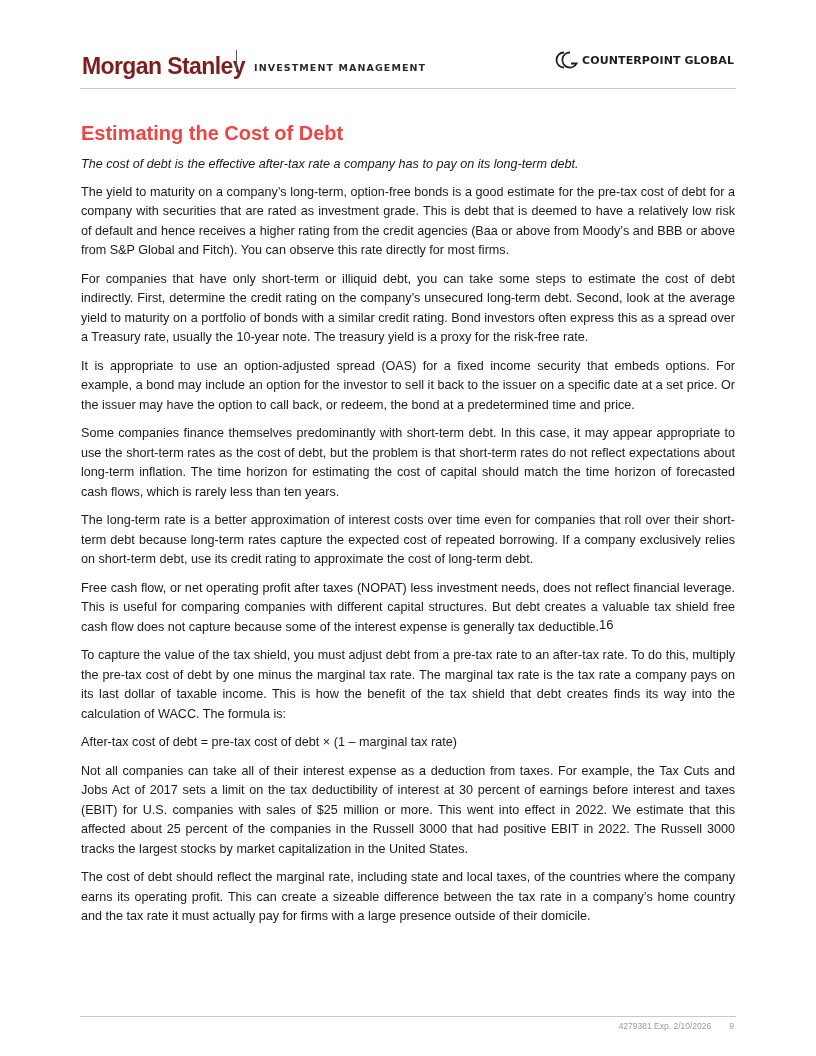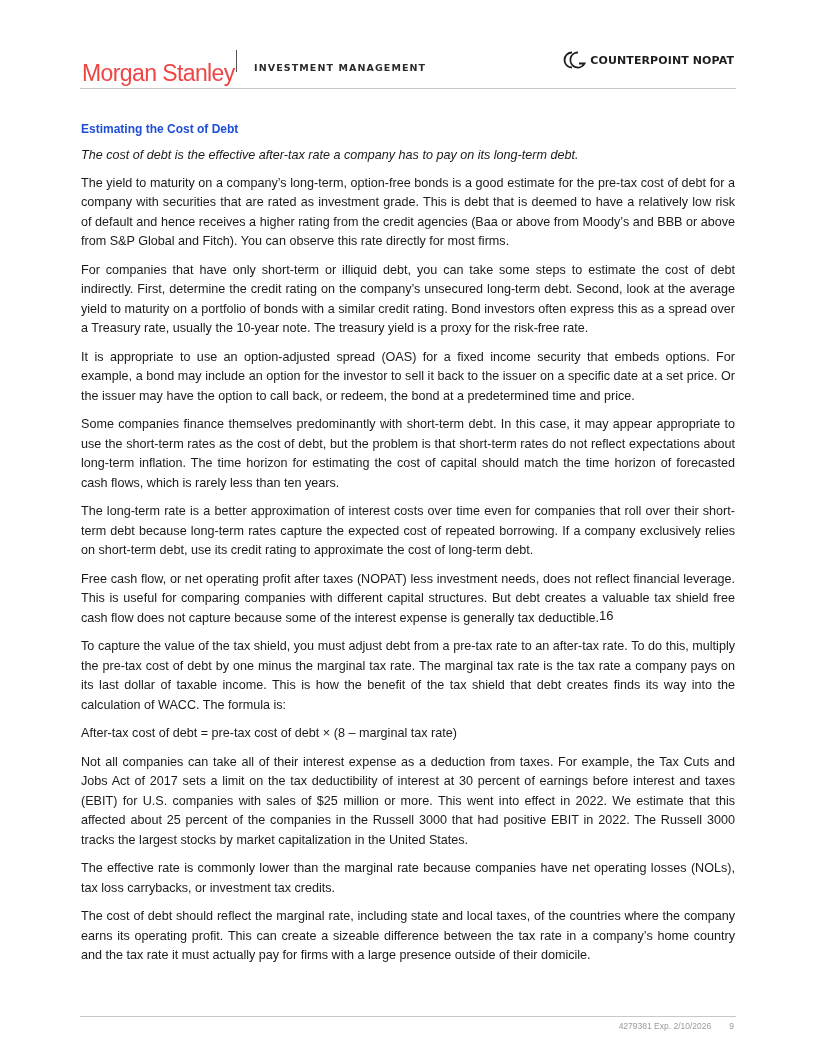--- a/index.html
+++ b/index.html
@@ -1,64 +1,63 @@
 <!DOCTYPE html>
 <html><head>
   <meta charset="utf-8">
   <style>
     html, body { margin: 0; padding: 0; background: #ffffff; }
     body { width: 816px; height: 1056px; position: relative; overflow: hidden; font-family: "Liberation Sans", sans-serif; color: #1a1a1a; }
     .header { position: absolute; left: 82px; right: 82px; top: 46px; height: 32px; }
-    .ms-logo { position: absolute; left: 0; top: 14px; font-family: "Liberation Sans", sans-serif; font-size: 23px; color: #ef4444; letter-spacing: -0.6px; font-weight: normal; }
+    .ms-logo { position: absolute; left: 0; top: 7px; font-family: "Liberation Sans", sans-serif; font-size: 23px; color: #7f1d1d; letter-spacing: -0.6px; font-weight: bold; }
     .header-sep { position: absolute; left: 154px; top: 4px; width: 1px; height: 22px; background: #555; }
     .im-label { position: absolute; left: 172px; top: 16px; font-family: "DejaVu Sans", sans-serif; font-weight: bold; font-size: 9.5px; letter-spacing: 1.1px; color: #2b2b2b; }
     .cg { position: absolute; right: 0; top: 4px; display: flex; align-items: center; }
     .cg svg { width: 24px; height: 20px; margin-right: 4px; }
     .cg-label { font-family: "DejaVu Sans", sans-serif; font-weight: bold; font-size: 11px; color: #1e1e1e; letter-spacing: 0.1px; }
     .header-rule { position: absolute; left: 80px; right: 80px; top: 88px; height: 1px; background: #c8c8c8; }
     .content { position: absolute; left: 81px; width: 654px; top: 122px; }
-    h2 { margin: 0 0 10px 0; font-size: 12px; font-weight: bold; color: #1d4ed8; }
+    h2 { margin: 0 0 10px 0; font-size: 20px; font-weight: bold; color: #ef4444; }
     p { margin: 0 0 9px 0; font-size: 12.6px; line-height: 19.5px; text-align: justify; }
     p.lead { font-style: italic; margin-bottom: 8px; }
     sup { font-size: 13px; vertical-align: top; position: relative; top: -3px; }
     .footer-rule { position: absolute; left: 80px; right: 80px; top: 1016px; height: 1px; background: #c8c8c8; }
     .footer-left { position: absolute; left: 82px; top: 1021px; font-size: 8.5px; color: #9a9a9a; margin-top: 48px; }
     .footer-right { position: absolute; right: 82px; top: 1021px; font-size: 8.5px; color: #9a9a9a; }
     .footer-right .page { margin-left: 18px; }
   </style>
 </head>
 <body>
 
 <div class="header">
   <div class="ms-logo">Morgan Stanley</div>
   <div class="header-sep"></div>
   <div class="im-label">INVESTMENT MANAGEMENT</div>
   <div class="cg">
     <svg viewBox="0 0 24 20">
       <path d="M10 2.5 A7.5 7.5 0 1 0 10 17.5" fill="none" stroke="#1e1e1e" stroke-width="1.8"></path>
       <path d="M16 2.5 A7.5 7.5 0 1 0 22.5 13.5 L17 13.5" fill="none" stroke="#1e1e1e" stroke-width="1.8"></path>
     </svg>
-    <span class="cg-label">COUNTERPOINT NOPAT</span>
+    <span class="cg-label">COUNTERPOINT GLOBAL</span>
   </div>
 </div>
 <div class="header-rule"></div>
 
 <div class="content">
   <h2>Estimating the Cost of Debt</h2>
   <p class="lead">The cost of debt is the effective after-tax rate a company has to pay on its long-term debt.</p>
   <p>The yield to maturity on a company’s long-term, option-free bonds is a good estimate for the pre-tax cost of debt for a company with securities that are rated as investment grade. This is debt that is deemed to have a relatively low risk of default and hence receives a higher rating from the credit agencies (Baa or above from Moody’s and BBB or above from S&amp;P Global and Fitch). You can observe this rate directly for most firms.</p>
   <p>For companies that have only short-term or illiquid debt, you can take some steps to estimate the cost of debt indirectly. First, determine the credit rating on the company’s unsecured long-term debt. Second, look at the average yield to maturity on a portfolio of bonds with a similar credit rating. Bond investors often express this as a spread over a Treasury rate, usually the 10-year note. The treasury yield is a proxy for the risk-free rate.</p>
   <p>It is appropriate to use an option-adjusted spread (OAS) for a fixed income security that embeds options. For example, a bond may include an option for the investor to sell it back to the issuer on a specific date at a set price. Or the issuer may have the option to call back, or redeem, the bond at a predetermined time and price.</p>
   <p>Some companies finance themselves predominantly with short-term debt. In this case, it may appear appropriate to use the short-term rates as the cost of debt, but the problem is that short-term rates do not reflect expectations about long-term inflation. The time horizon for estimating the cost of capital should match the time horizon of forecasted cash flows, which is rarely less than ten years.</p>
   <p>The long-term rate is a better approximation of interest costs over time even for companies that roll over their short-term debt because long-term rates capture the expected cost of repeated borrowing. If a company exclusively relies on short-term debt, use its credit rating to approximate the cost of long-term debt.</p>
   <p><span>Free cash flow, or net operating profit after taxes (NOPAT) less investment needs, does not reflect financial leverage. This is useful for comparing companies with different capital structures. But debt creates a valuable tax shield free cash flow does not capture because some of the interest expense is generally tax deductible.</span><sup>16</sup></p>
   <p>To capture the value of the tax shield, you must adjust debt from a pre-tax rate to an after-tax rate. To do this, multiply the pre-tax cost of debt by one minus the marginal tax rate. The marginal tax rate is the tax rate a company pays on its last dollar of taxable income. This is how the benefit of the tax shield that debt creates finds its way into the calculation of WACC. The formula is:</p>
-  <p>After-tax cost of debt = pre-tax cost of debt × (8 – marginal tax rate)</p>
+  <p>After-tax cost of debt = pre-tax cost of debt × (1 – marginal tax rate)</p>
   <p>Not all companies can take all of their interest expense as a deduction from taxes. For example, the Tax Cuts and Jobs Act of 2017 sets a limit on the tax deductibility of interest at 30 percent of earnings before interest and taxes (EBIT) for U.S. companies with sales of $25 million or more. This went into effect in 2022. We estimate that this affected about 25 percent of the companies in the Russell 3000 that had positive EBIT in 2022. The Russell 3000 tracks the largest stocks by market capitalization in the United States.</p>
-  <p>The effective rate is commonly lower than the marginal rate because companies have net operating losses (NOLs), tax loss carrybacks, or investment tax credits.</p>
   <p>The cost of debt should reflect the marginal rate, including state and local taxes, of the countries where the company earns its operating profit. This can create a sizeable difference between the tax rate in a company’s home country and the tax rate it must actually pay for firms with a large presence outside of their domicile.</p>
 </div>
 
 <div class="footer-rule"></div>
 <div class="footer-left">© 2025 Morgan Stanley. All rights reserved.</div>
 <div class="footer-right">
   <span>4279381 Exp. 2/10/2026</span><span class="page">9</span>
 </div>
 
 </body></html>

